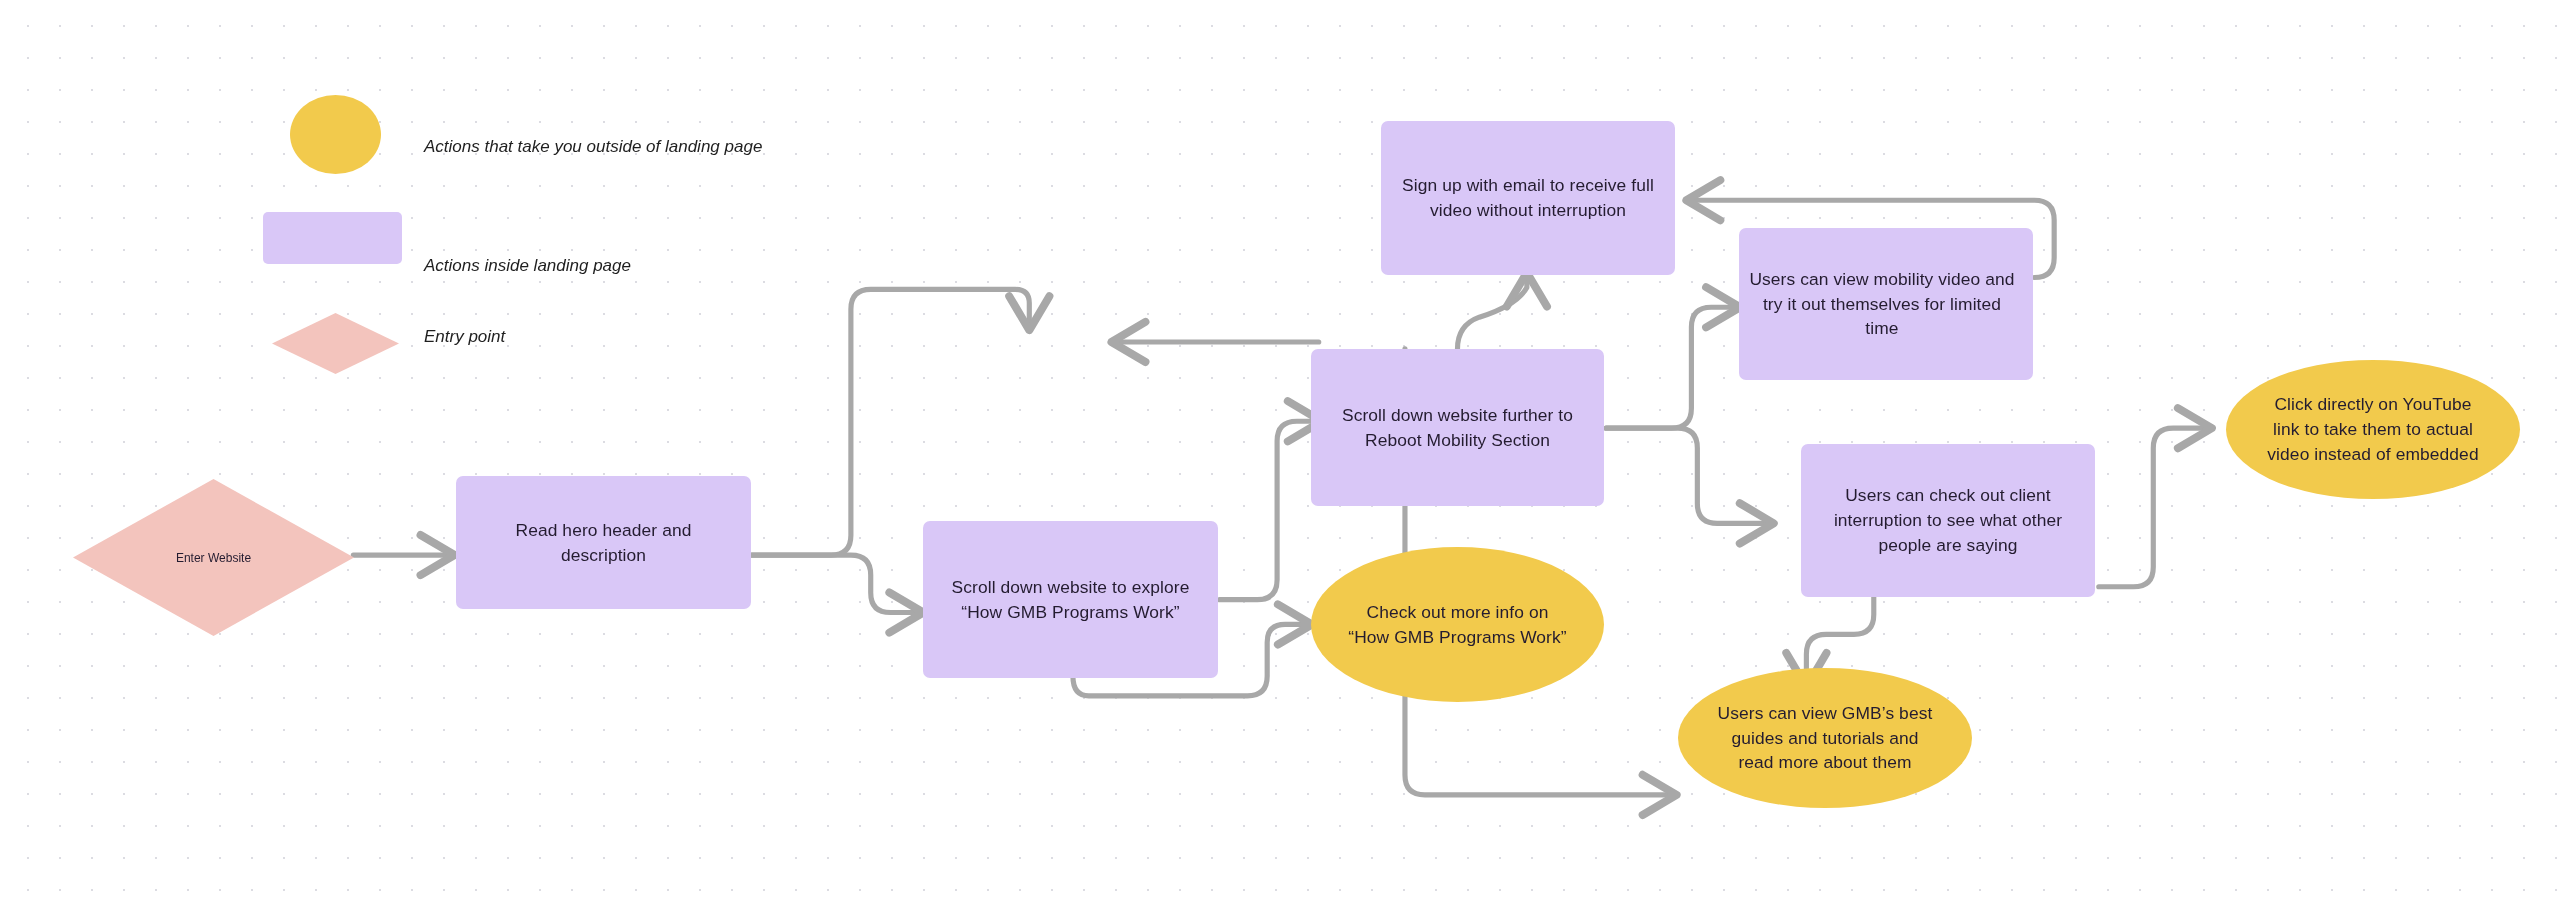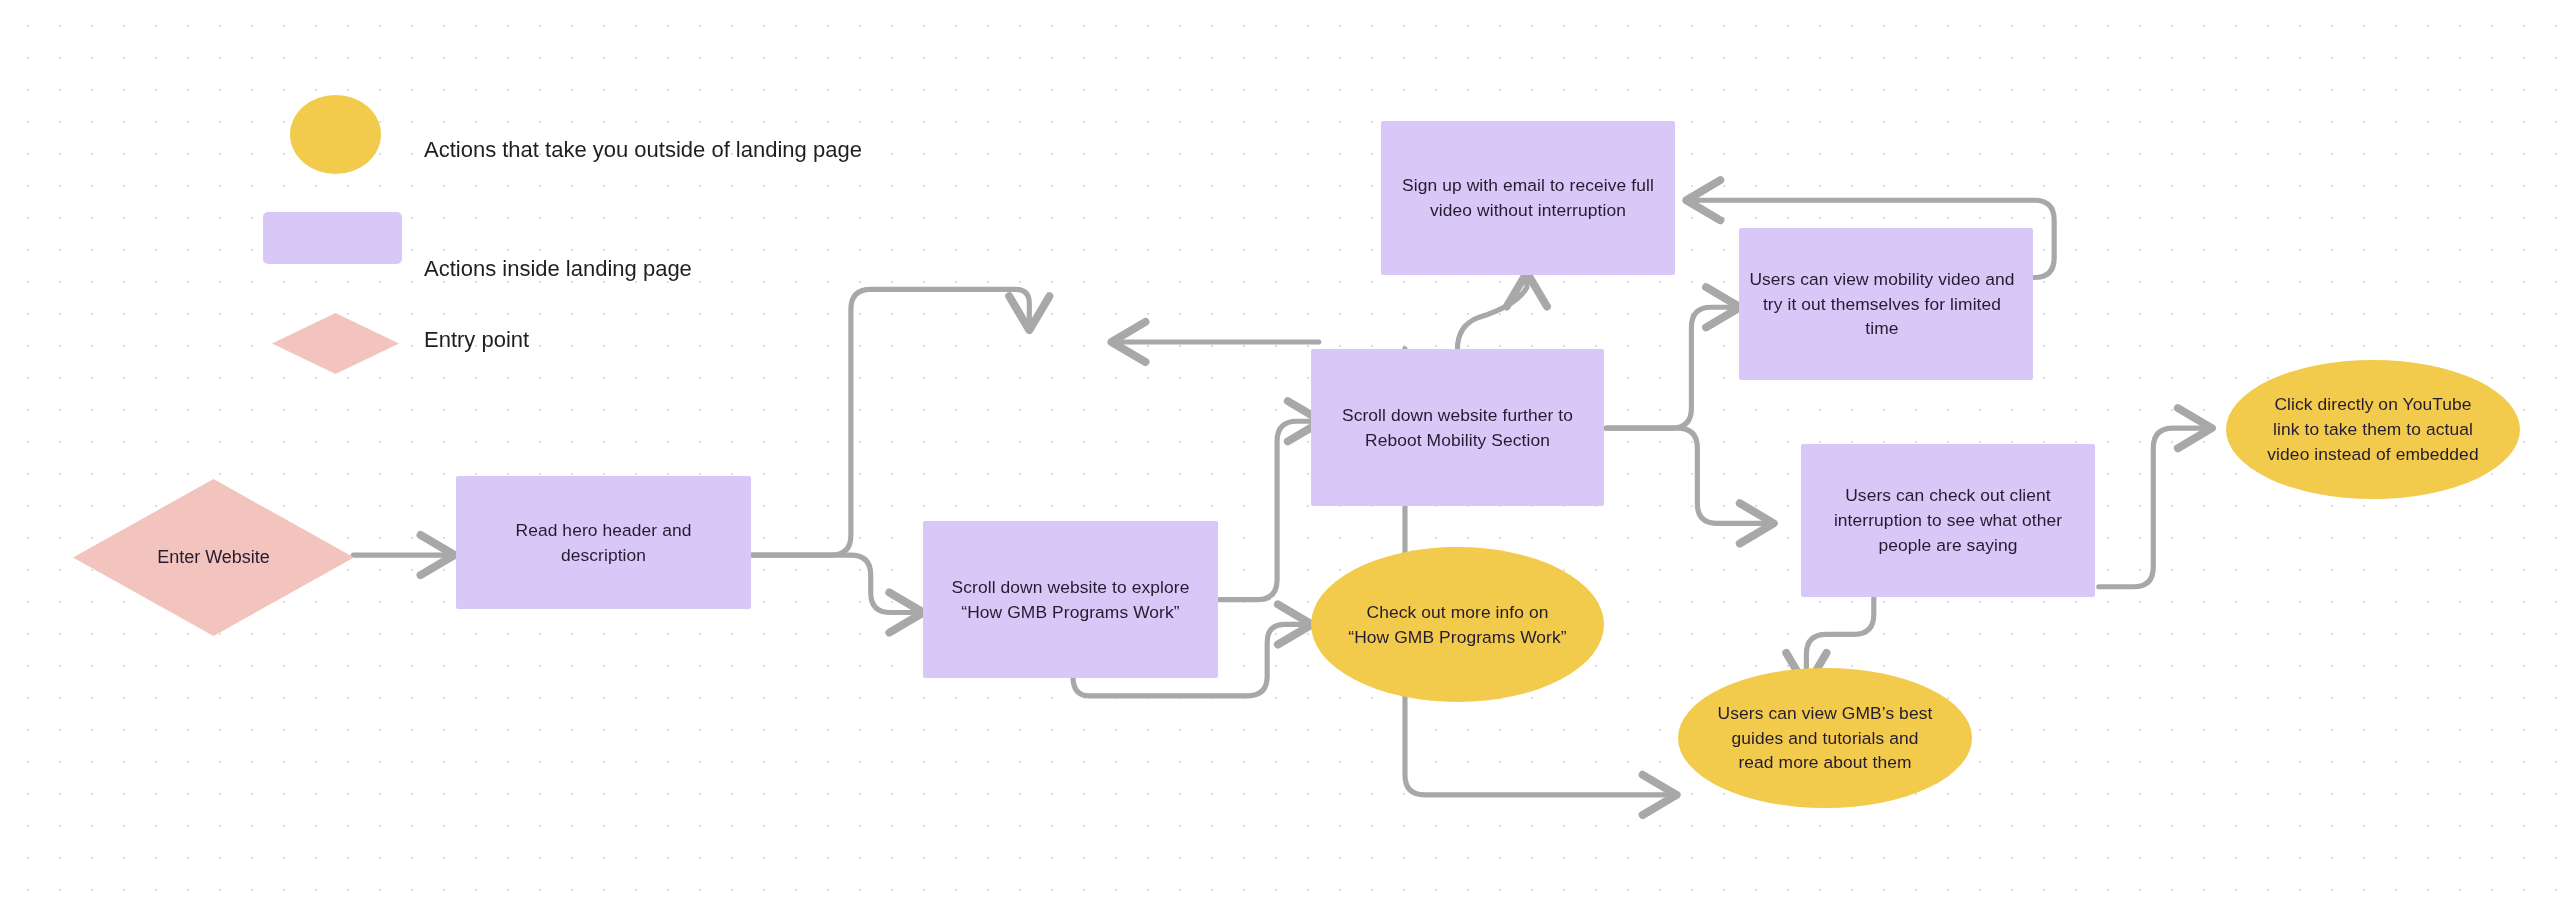--- a/index.html
+++ b/index.html
@@ -36,21 +36,21 @@
     text-align: center;
     box-sizing: border-box;
     color: #241c30;
     font-size: 17.4px;
     line-height: 1.42;
     letter-spacing: 0.1px;
     padding: 6px 18px;
   }
   .rect {
     background: #d9c7f7;
-    border-radius: 2px;
+    border-radius: 7px;
   }
   .ellipse {
     background: #f2ca4c;
     border-radius: 50%;
   }
   .diamond-wrap {
     position: absolute;
   }
   .diamond-shape {
     position: absolute;
@@ -60,29 +60,30 @@
     clip-path: polygon(50% 0%, 100% 50%, 50% 100%, 0% 50%);
   }
   .diamond-label {
     position: absolute;
     left: 0; top: 0;
     width: 100%; height: 100%;
     display: flex;
     align-items: center;
     justify-content: center;
     color: #241c30;
-    font-size: 18px;
+    font-size: 12px;
   }
   
   .legend-item { position: absolute; }
   .legend-text {
     position: absolute;
     color: #1f1f1f;
-    font-size: 22px;
+    font-size: 17px;
     white-space: nowrap;
+    font-style: italic;
   }
   .legend-circle {
     position: absolute;
     background: #f2ca4c;
     border-radius: 50%;
   }
   .legend-rect {
     position: absolute;
     background: #d9c7f7;
     border-radius: 5px;

